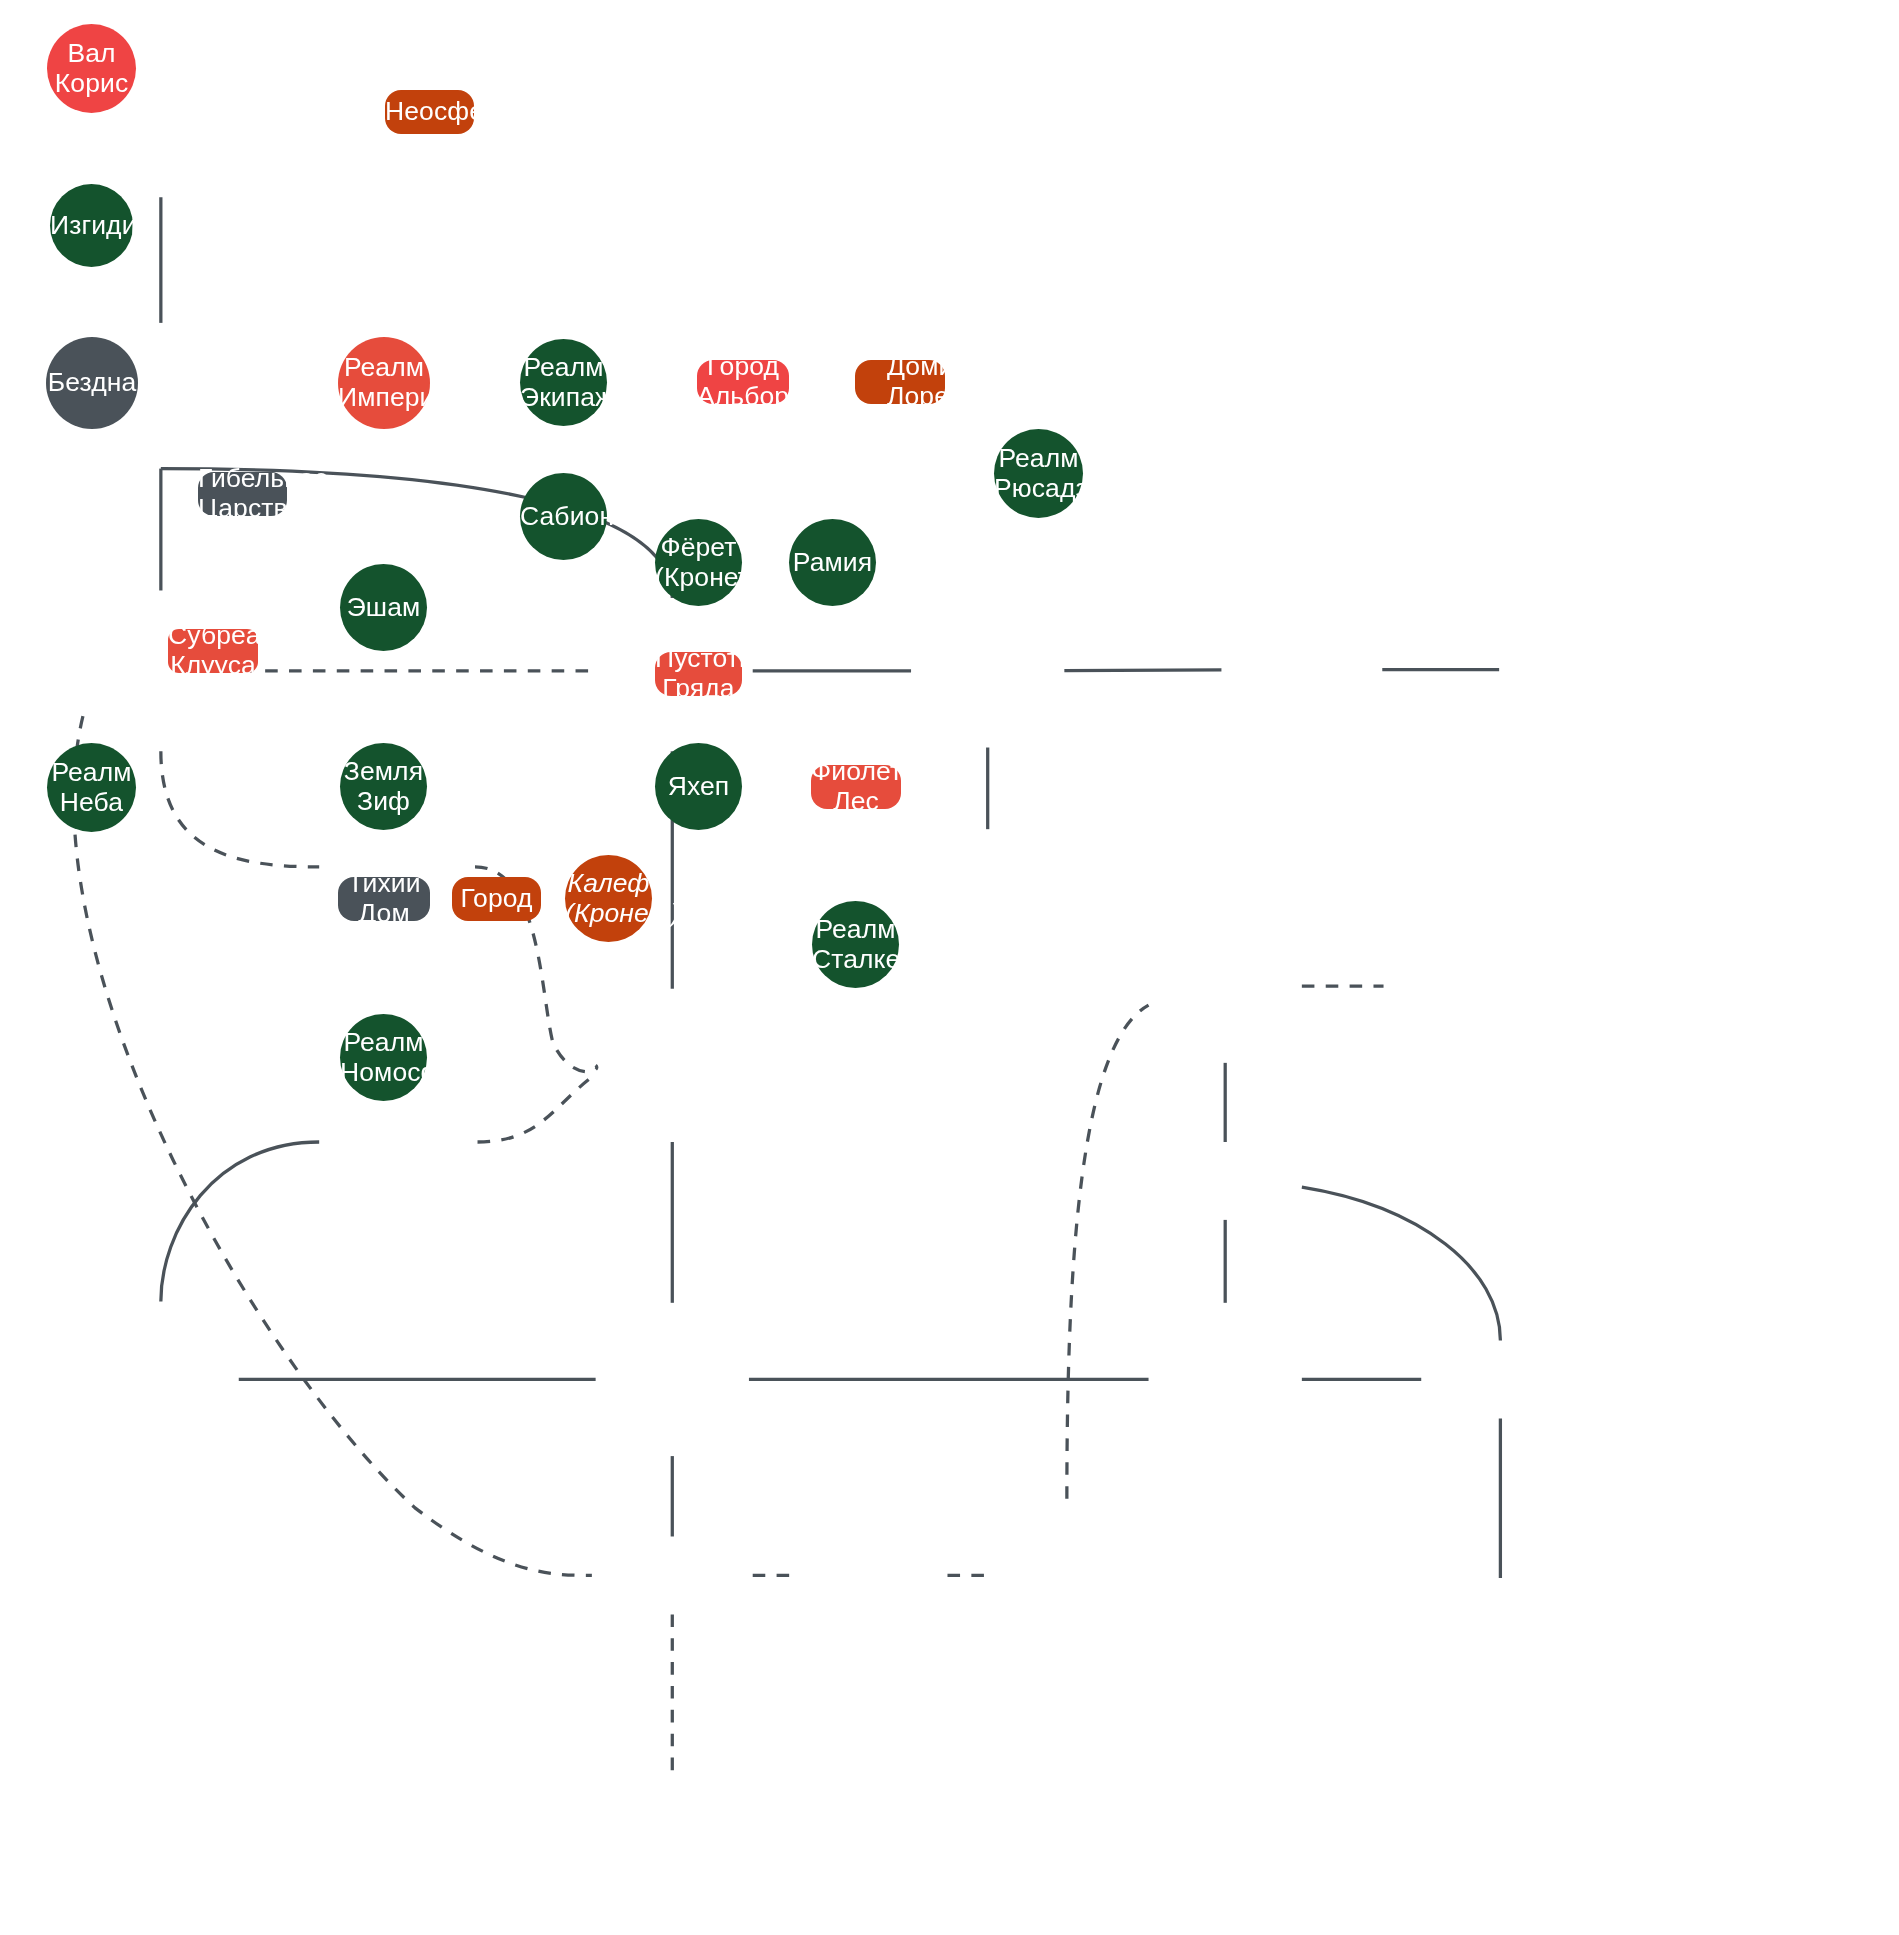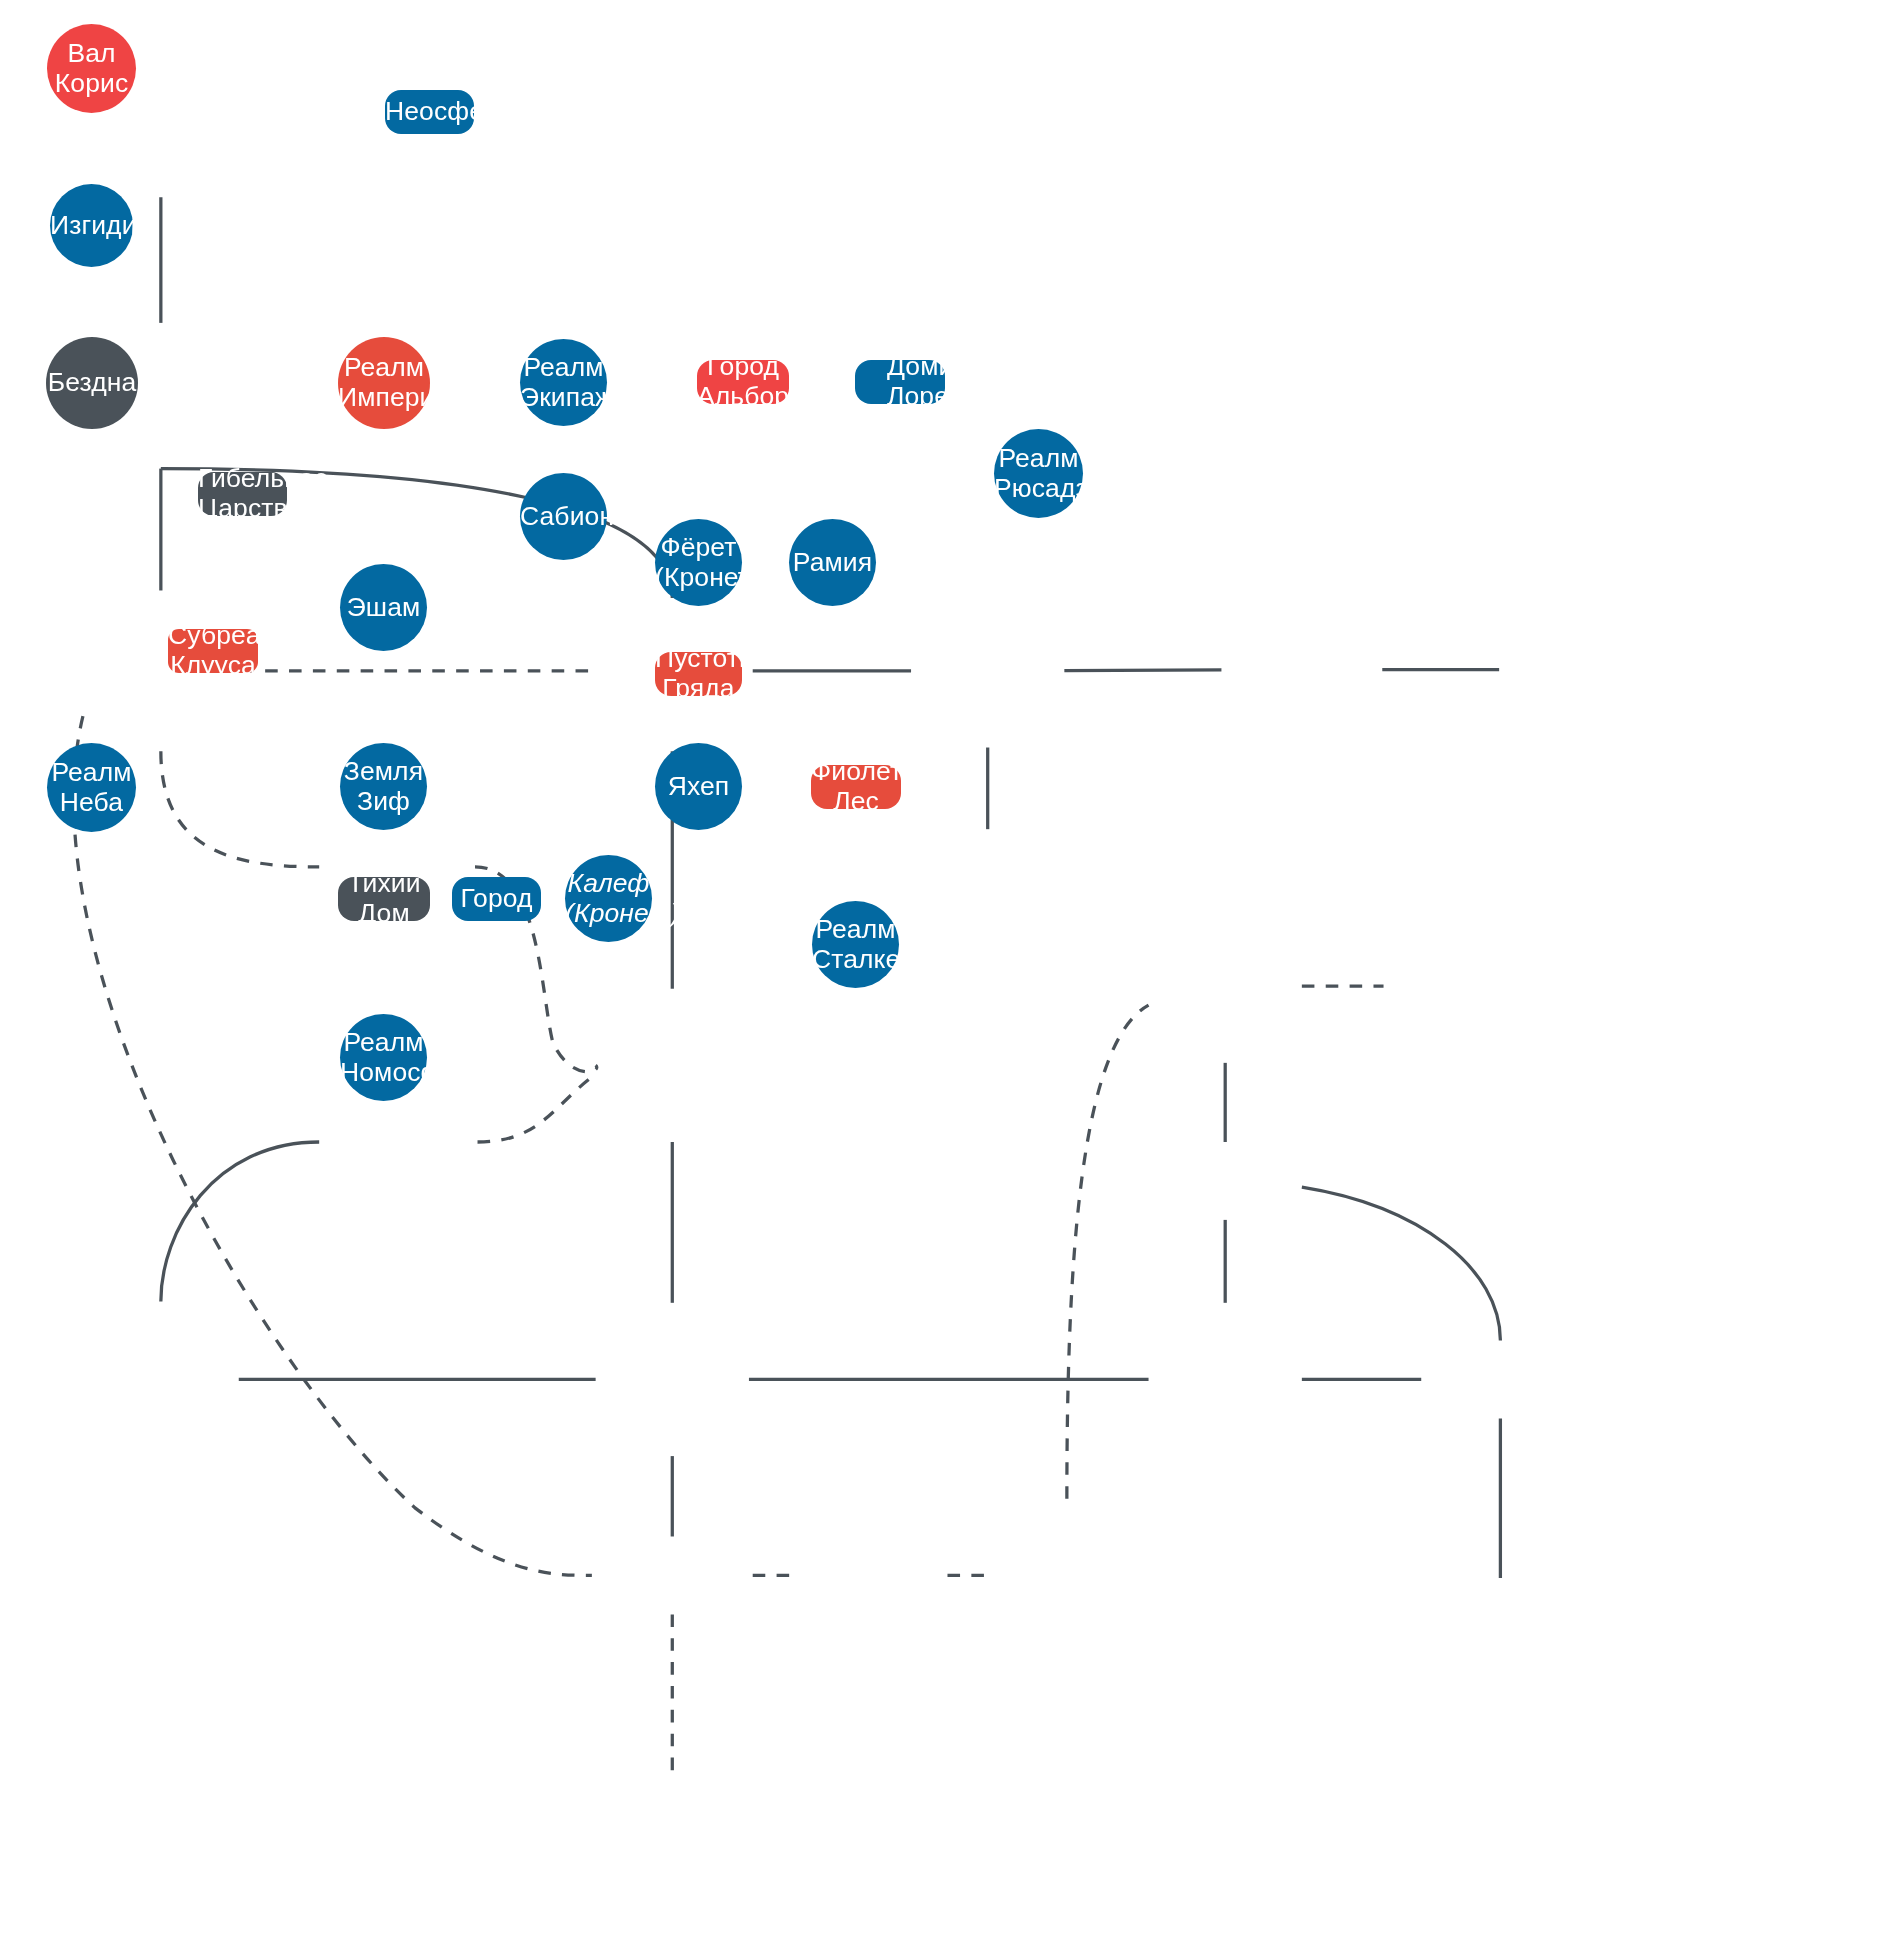--- a/index.html
+++ b/index.html
@@ -4,24 +4,24 @@
 <style>
   html,body{margin:0;padding:0;background:#ffffff;}
   body{font-family:"Liberation Sans","DejaVu Sans",sans-serif;}
   #stage{position:relative;width:1900px;height:1936px;background:#ffffff;overflow:hidden;}
   #edges{position:absolute;left:0;top:0;width:1900px;height:1936px;}
   .node{position:absolute;display:flex;align-items:center;justify-content:center;
         text-align:center;color:#ffffff;line-height:1.12;box-sizing:border-box;
         font-size:26.5px;letter-spacing:0.1px;white-space:pre-line;}
   .node.circle{border-radius:50%;}
   .node.rect{border-radius:16px;}
-  .n-blue{background:#0369a1;}
+  .n-blue{background:#14532d;}
   .n-red{background:#E64C3C;}
   .n-teal{background:#ef4444;}
-  .n-orange{background:#0369a1;}
+  .n-orange{background:#c2410c;}
   .n-dark{background:#4A5259;}
   .node span{display:block;width:100%;}
 </style>
 </head>
 <body>
 
 <div id="stage">
   <svg id="edges" viewBox="0 0 1512 1541" preserveAspectRatio="none">
       <line x1="128" y1="157" x2="127.99999999999999" y2="257" stroke="#4A5259" stroke-width="2.6" stroke-linecap="butt"></line>
       <line x1="128" y1="373" x2="127.99999999999999" y2="470" stroke="#4A5259" stroke-width="2.6" stroke-linecap="butt"></line>

